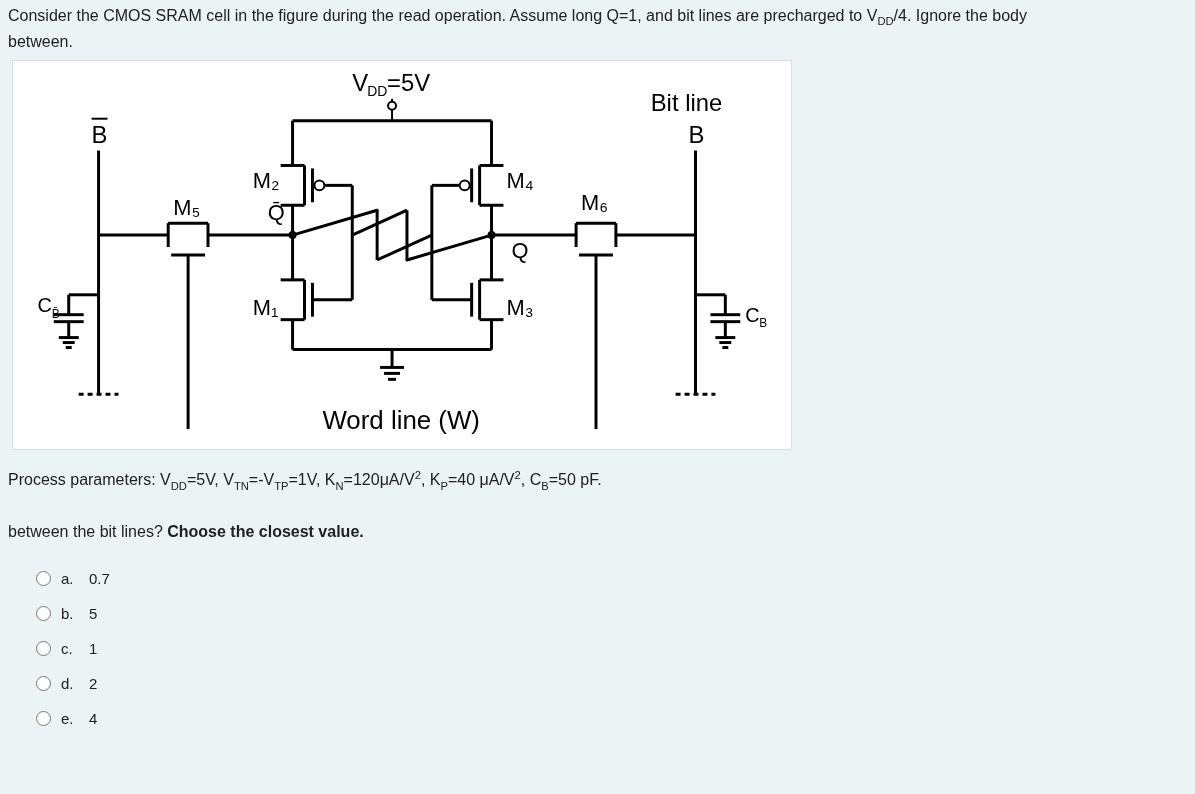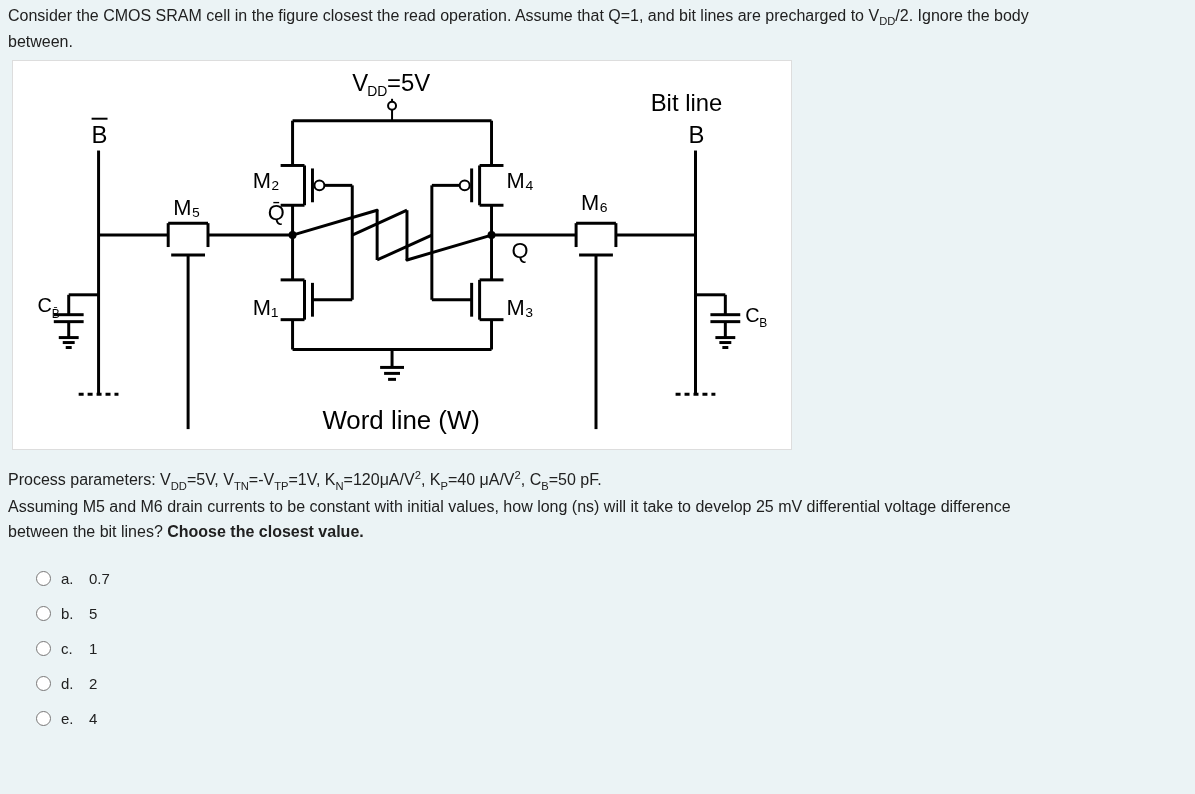--- a/index.html
+++ b/index.html
@@ -28,21 +28,21 @@
   .options { margin-top: 26px; margin-left: 28px; }
   .opt { display: flex; align-items: center; gap: 10px; margin-bottom: 18px; font-size: 15px; }
   .opt input[type=radio] { width: 15px; height: 15px; accent-color: #0f6cbf; }
   .opt .lbl { width: 18px; }
   .bold { font-weight: 700; }
 </style>
 </head>
 <body>
 
 <div class="question">
-  <span>Consider the CMOS SRAM cell in the figure closest the read operation. Assume that Q=1, and bit lines are precharged to V</span><sub>DD</sub><span>/2. Ignore the body</span><br>
+  <span>Consider the CMOS SRAM cell in the figure during the read operation. Assume long Q=1, and bit lines are precharged to V</span><sub>DD</sub><span>/4. Ignore the body</span><br>
   <span>between.</span>
 </div>
 
 <div class="figure">
   <svg viewBox="0 0 780 390">
 
     <text x="340" y="30" font-size="24" font-family="Arial">V</text>
     <text x="355" y="35" font-size="14" font-family="Arial">DD</text>
     <text x="375" y="30" font-size="24" font-family="Arial">=5V</text>
 
@@ -158,21 +158,21 @@
     <line x1="712" y1="288" x2="718" y2="288" stroke="#000" stroke-width="3"></line>
     <text x="735" y="262" font-size="20" font-family="Arial">C</text>
     <text x="749" y="267" font-size="12" font-family="Arial">B</text>
 
     <text x="310" y="370" font-size="26" font-family="Arial">Word line (W)</text>
   </svg>
 </div>
 
 <div class="params">
   <span>Process parameters: V</span><sub>DD</sub><span>=5V, V</span><sub>TN</sub><span>=-V</span><sub>TP</sub><span>=1V, K</span><sub>N</sub><span>=120μA/V</span><sup>2</sup><span>, K</span><sub>P</sub><span>=40 μA/V</span><sup>2</sup><span>, C</span><sub>B</sub><span>=50 pF.</span><br>
-  <span>Assuming M5 and M6 drain currents to be constant with initial values, how long (ns) will it take to develop 25 mV differential voltage difference</span><br>
+  <br>
   <span>between the bit lines? </span><span class="bold">Choose the closest value.</span>
 </div>
 
 <div class="options">
   <div class="opt">
     <input type="radio" name="ans" style="">
     <span class="lbl">a.</span>
     <span>0.7</span>
   </div>
   <div class="opt">

